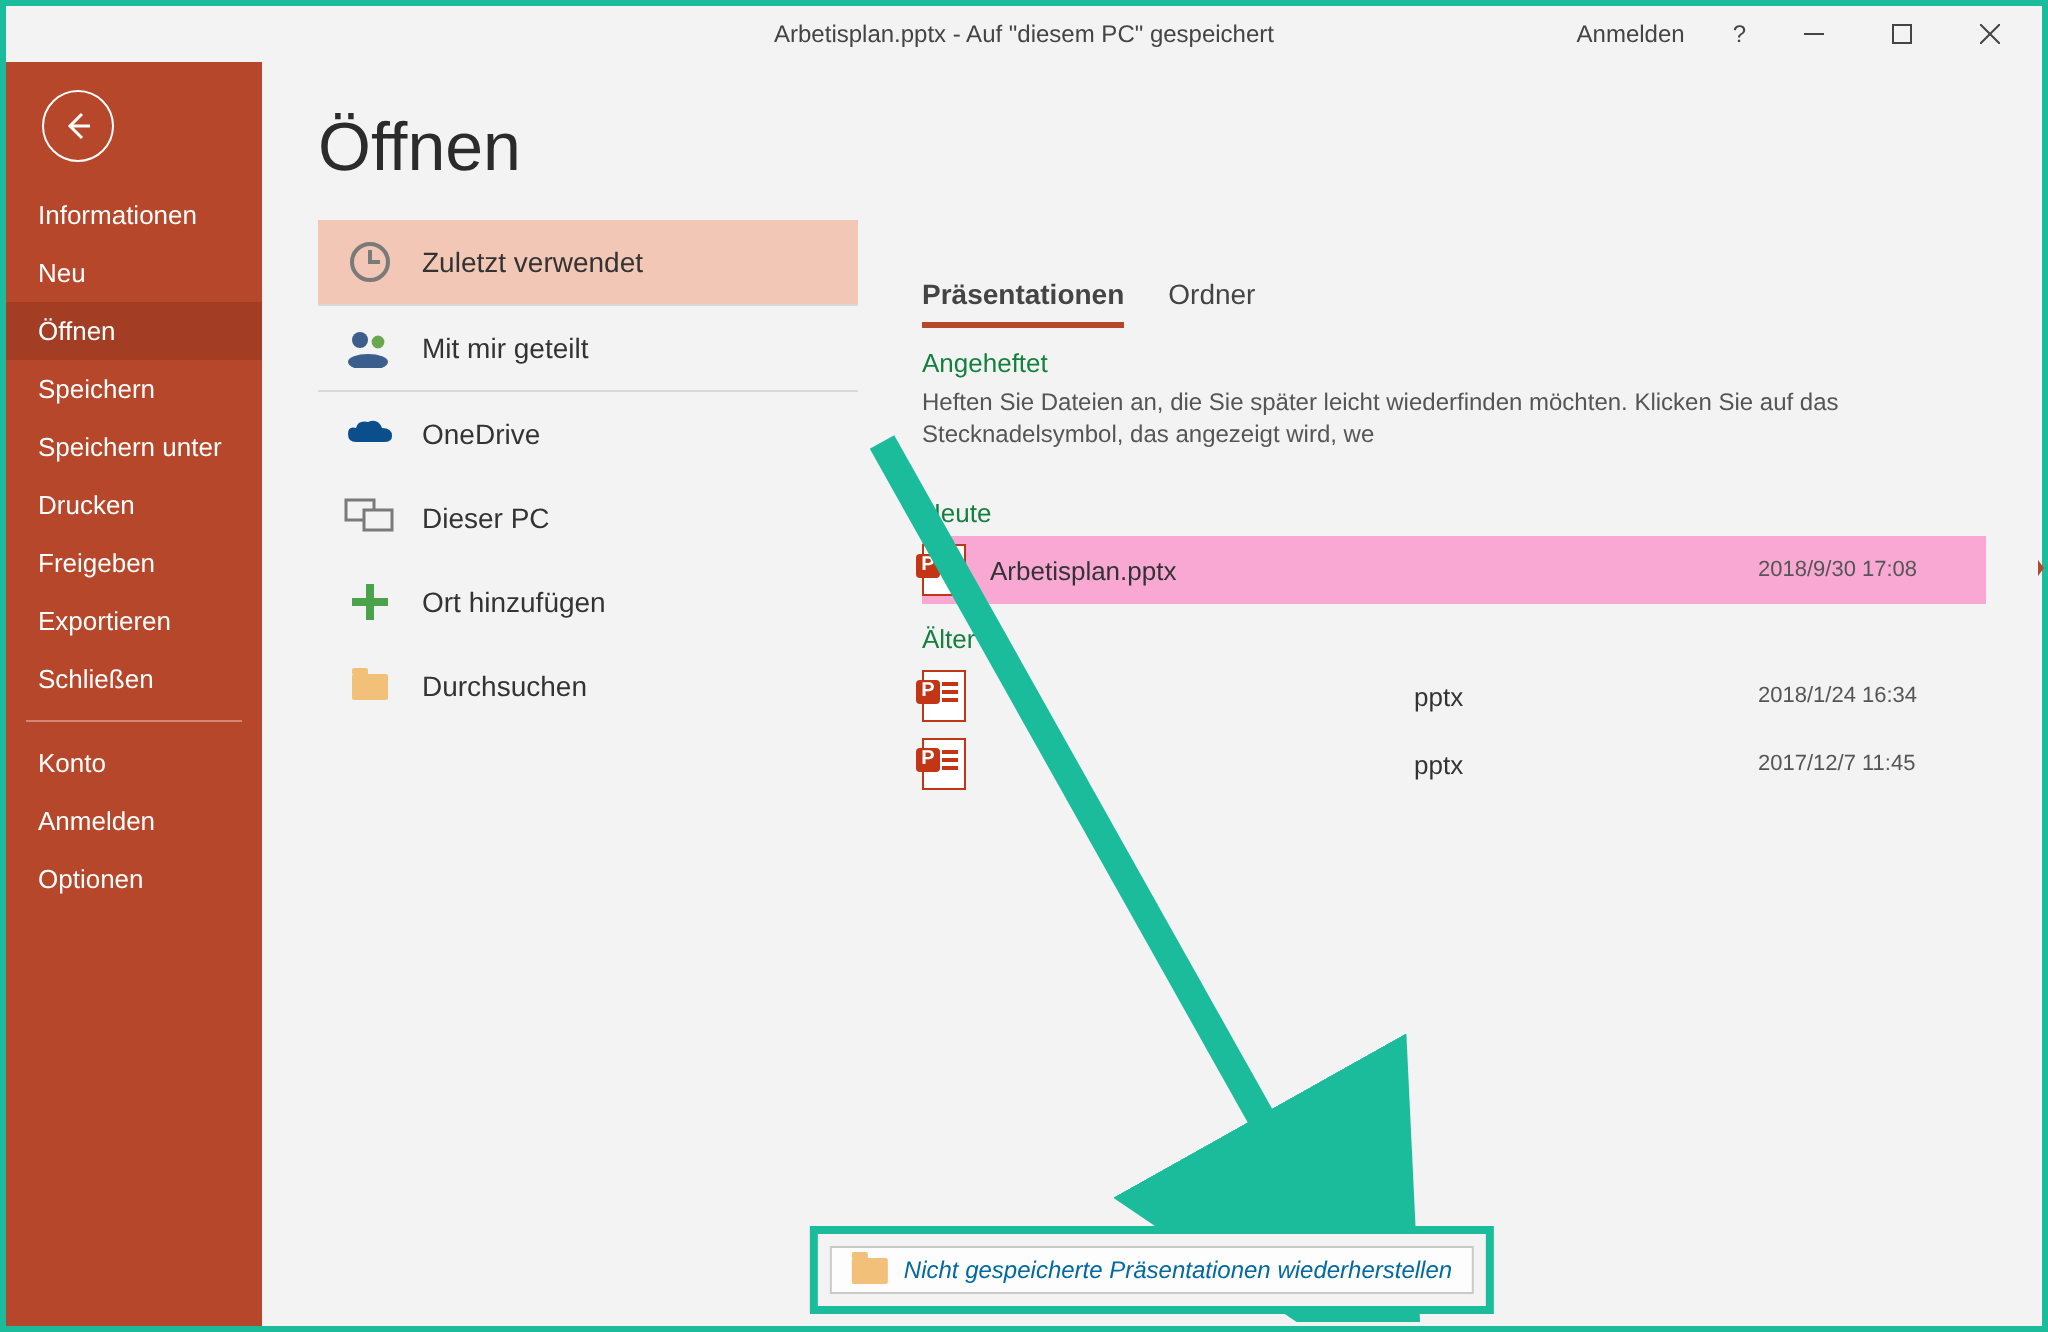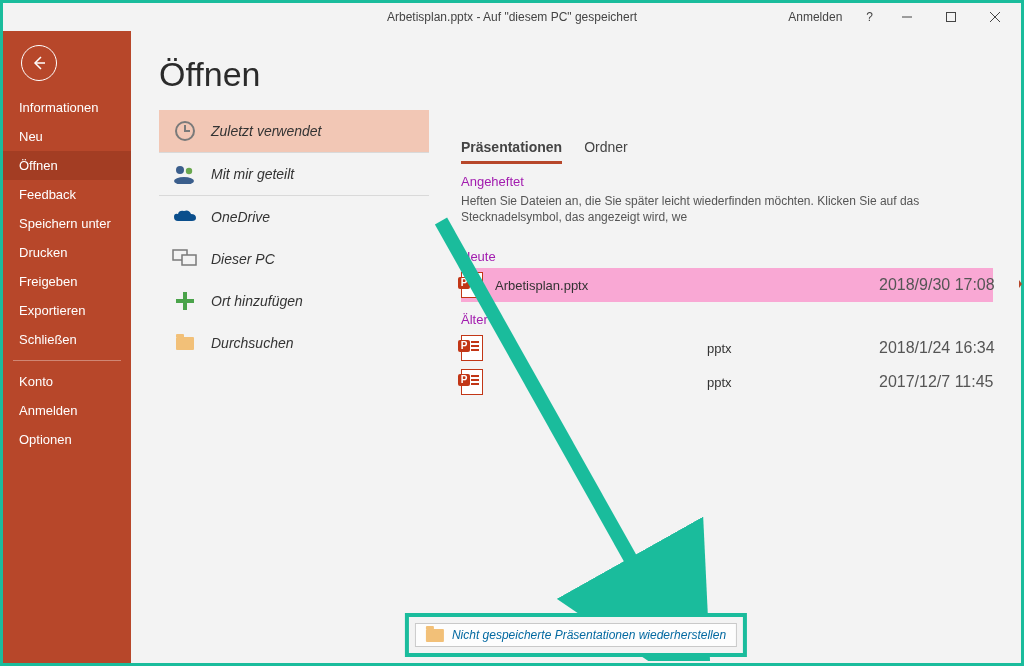--- a/index.html
+++ b/index.html
@@ -17,39 +17,39 @@
   .nav { display: flex; flex-direction: column; }
   .nav a { padding: 7px 16px; color: #fff; text-decoration: none; cursor: pointer; }
   .nav a.active { background: #a33d23; }
   .nav .sep { border-top: 1px solid rgba(255,255,255,.35); margin: 6px 10px; }
 
   .main { flex: 1; background: #f3f3f3; padding: 24px 28px 12px 28px; display: flex; flex-direction: column; position: relative; min-width: 0; }
   .main h1 { font-weight: 300; font-size: 34px; color: #2b2b2b; margin-bottom: 16px; }
   .cols { display: flex; gap: 32px; flex: 1; min-height: 0; }
 
   .locations { width: 270px; }
-  .loc { display: flex; align-items: center; gap: 12px; padding: 10px 12px; cursor: pointer; color: #333; font-size: 14px; font-style: italic; }
+  .loc { display: flex; align-items: center; gap: 12px; padding: 10px 12px; cursor: pointer; color: #333; font-size: 14px; }
   .loc.active { background: #f2c7b5; }
   .loc .ic { width: 28px; height: 22px; display:flex; align-items:center; justify-content:center; }
   .loc-sep { border-top: 1px solid #d9d9d9; margin: 0 0; }
 
   .files { flex: 1; min-width: 0; }
   .tabs { display: flex; gap: 22px; font-size: 14px; color: #444; margin-bottom: 10px; }
   .tab { padding: 4px 0 6px 0; cursor: pointer; text-decoration: underline transparent; margin-top: 25px; }
   .tab.active { font-weight: 600; border-bottom: 3px solid #b7472a; text-decoration: none; }
 
-  .grp-title { color: #a21caf; font-size: 13px; margin: 10px 0 4px 0; font-weight: 400; }
+  .grp-title { color: #15803d; font-size: 13px; margin: 10px 0 4px 0; font-weight: 400; }
   .pinned-help { font-size: 12px; color: #555; line-height: 1.35; margin-bottom: 24px; }
 
   .row { display: flex; align-items: center; padding: 4px 8px 4px 0; gap: 12px; cursor: pointer; font-size: 13px; color: #333; }
   .row.sel { background: #f9a8d4; }
   .row .ficon { width: 28px; display:flex; justify-content:center; }
   .row .name { flex: 0 0 200px; white-space: nowrap; overflow:hidden; text-overflow: ellipsis; }
   .row .ext  { flex: 0 0 160px; }
-  .row .date { flex: 0 0 120px; font-size: 16px; color: #555; }
+  .row .date { flex: 0 0 120px; font-size: 11px; color: #555; }
   .row .pin  { width: 18px; color: #b7472a; text-align:center; }
 
   .recover-wrap { position: absolute; left: 50%; bottom: 6px; transform: translateX(-50%); padding: 6px; border: 4px solid #1abc9c; background: #f3f3f3; }
   .recover { background: #fdfdfd; border: 1px solid #c9c9c9; padding: 4px 10px; font-size: 12px; color: #0369a1; display: flex; align-items: center; gap: 8px; cursor: pointer; font-style: italic; }
 
   .arrow { position: absolute; left: 300px; top: 180px; pointer-events: none; }
 
   
   .pp-icon { width: 22px; height: 26px; background:#fff; border:1px solid #c23616; position:relative; }
   .pp-icon::before { content:"P"; position:absolute; left:-4px; top:4px; background:#c23616; color:#fff; font-size:10px; width:12px; height:12px; line-height:12px; text-align:center; border-radius:2px; font-weight:700;}
@@ -91,21 +91,21 @@
       <div class="back">
         <svg width="16" height="16">
             <path d="M10 2 L4 8 L10 14" fill="none" stroke="#fff" stroke-width="1.5"></path>
             <line x1="4" y1="8" x2="14" y2="8" stroke="#fff" stroke-width="1.5"></line>
           </svg>
       </div>
       <div class="nav">
         <a>Informationen</a>
         <a>Neu</a>
         <a class="active">Öffnen</a>
-        <a>Feedback</a>
+        <a>Speichern</a>
         <a>Speichern unter</a>
         <a>Drucken</a>
         <a>Freigeben</a>
         <a>Exportieren</a>
         <a>Schließen</a>
         <div class="sep"></div>
         <a>Konto</a>
         <a>Anmelden</a>
         <a>Optionen</a>
       </div>

